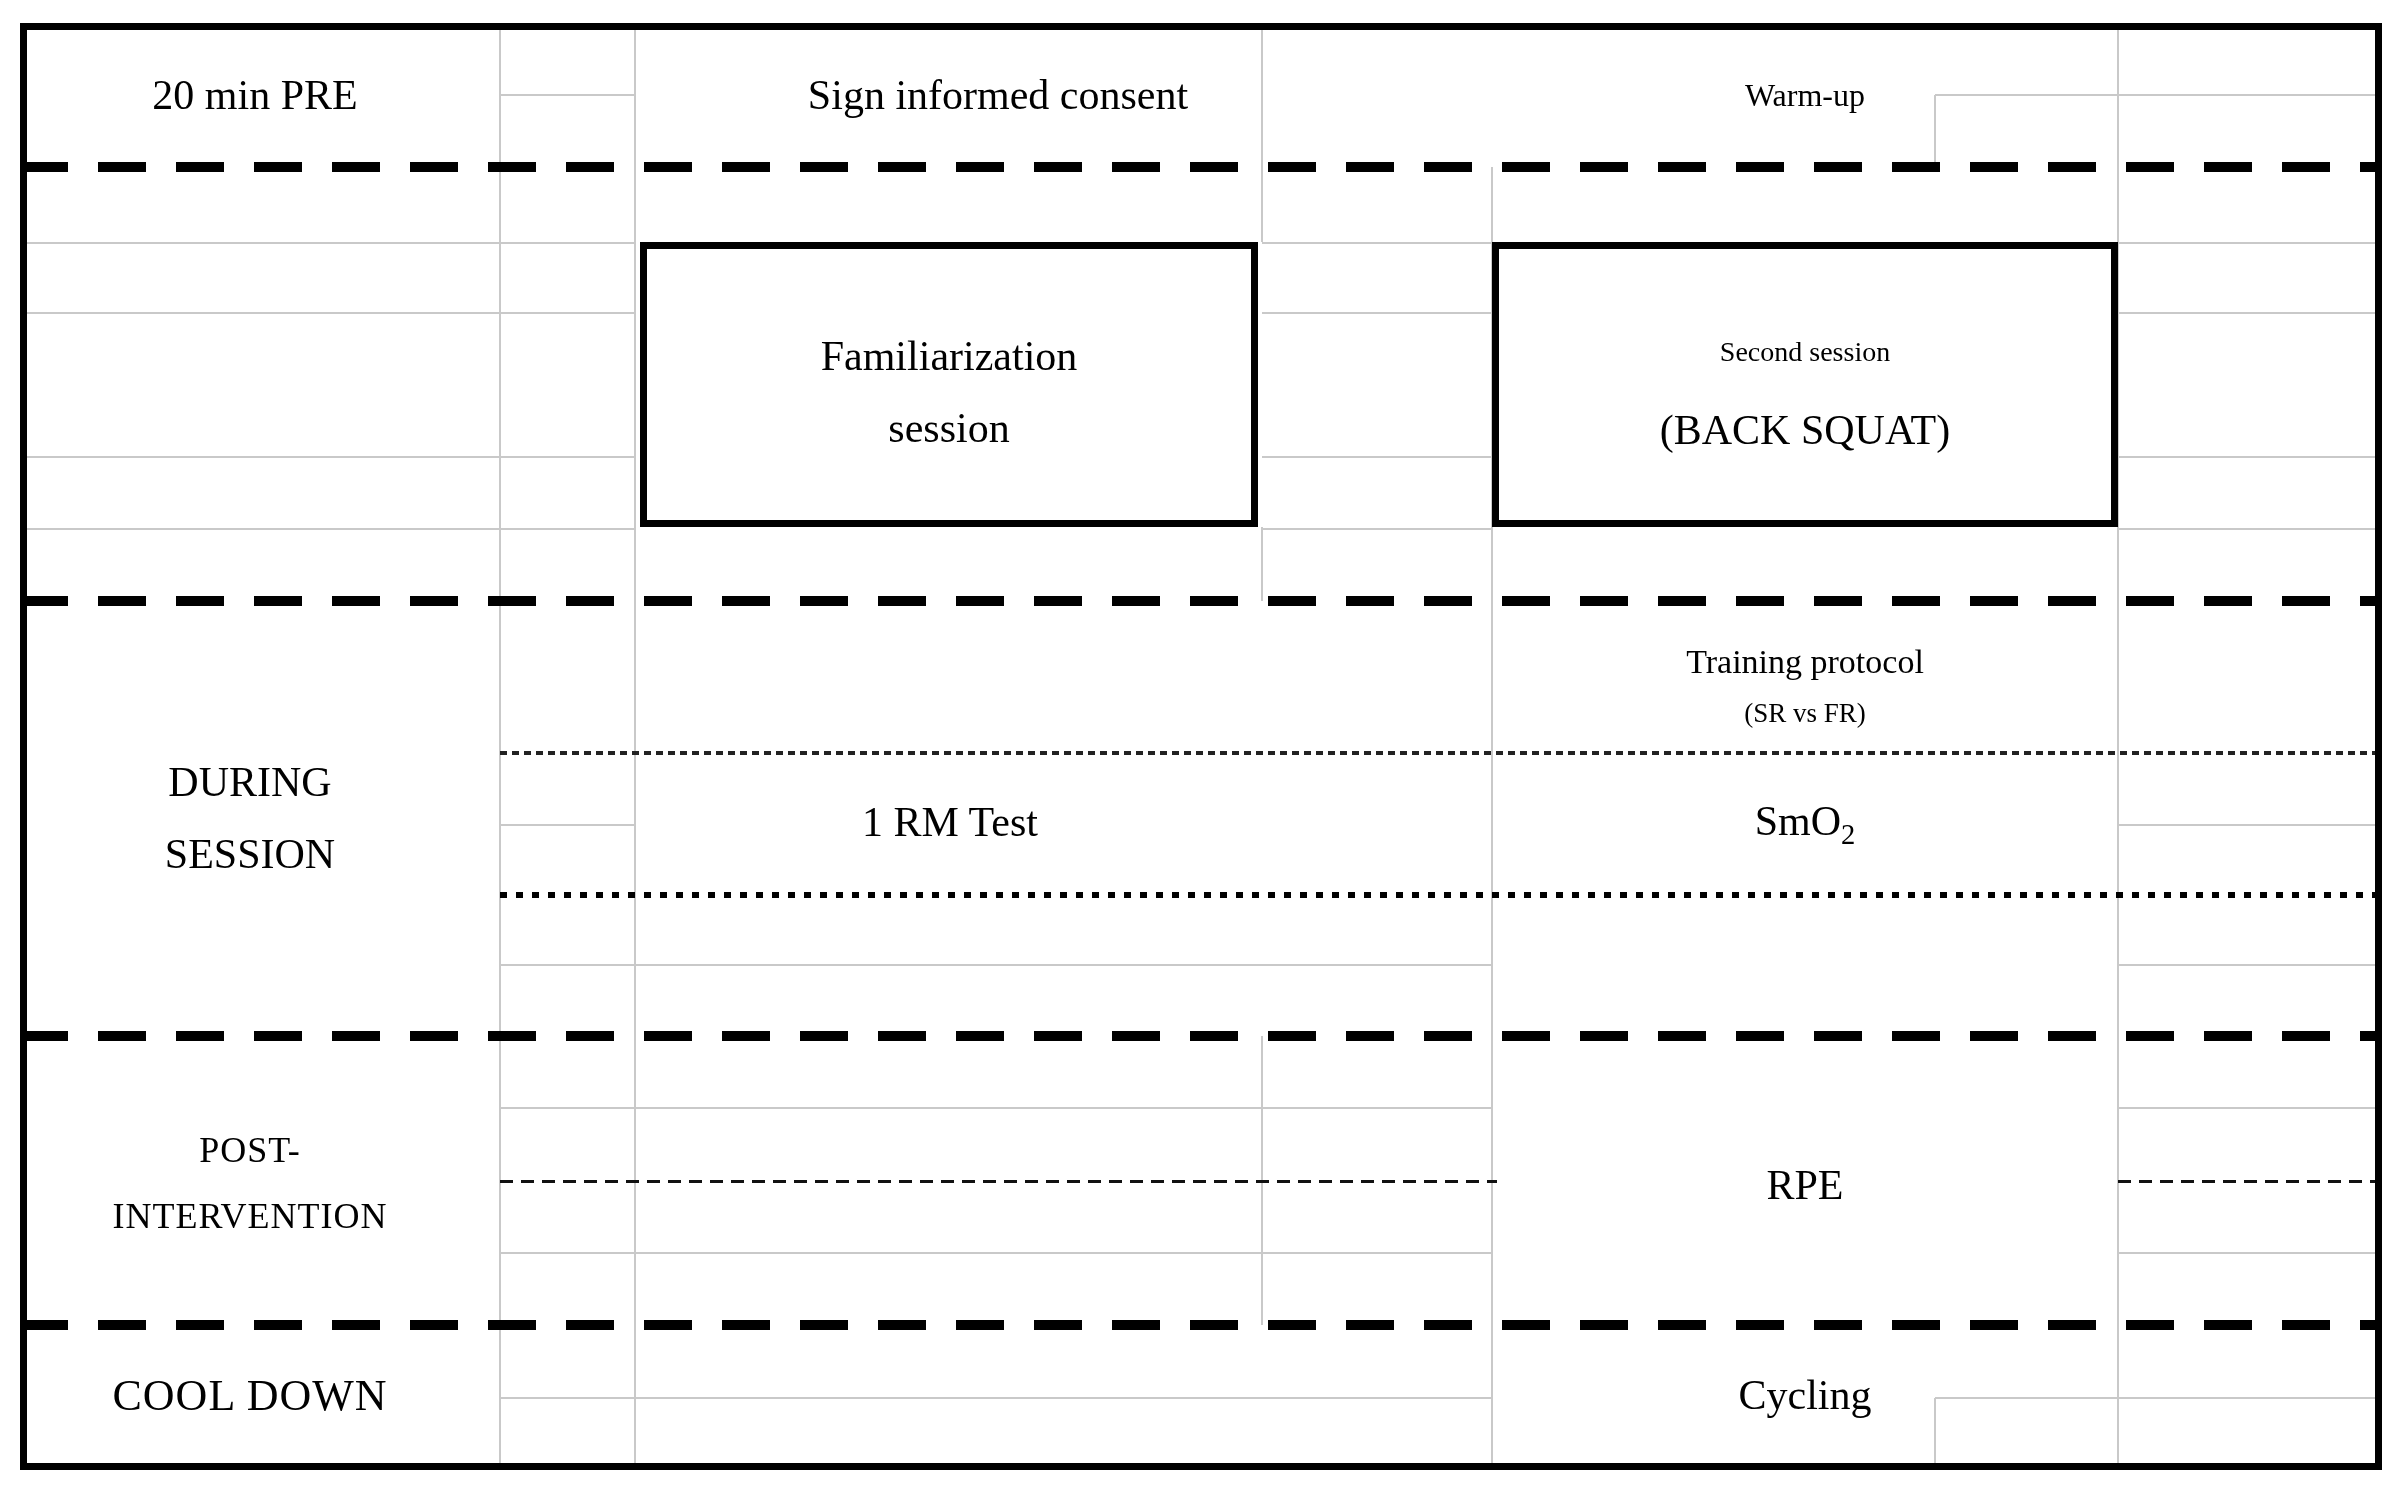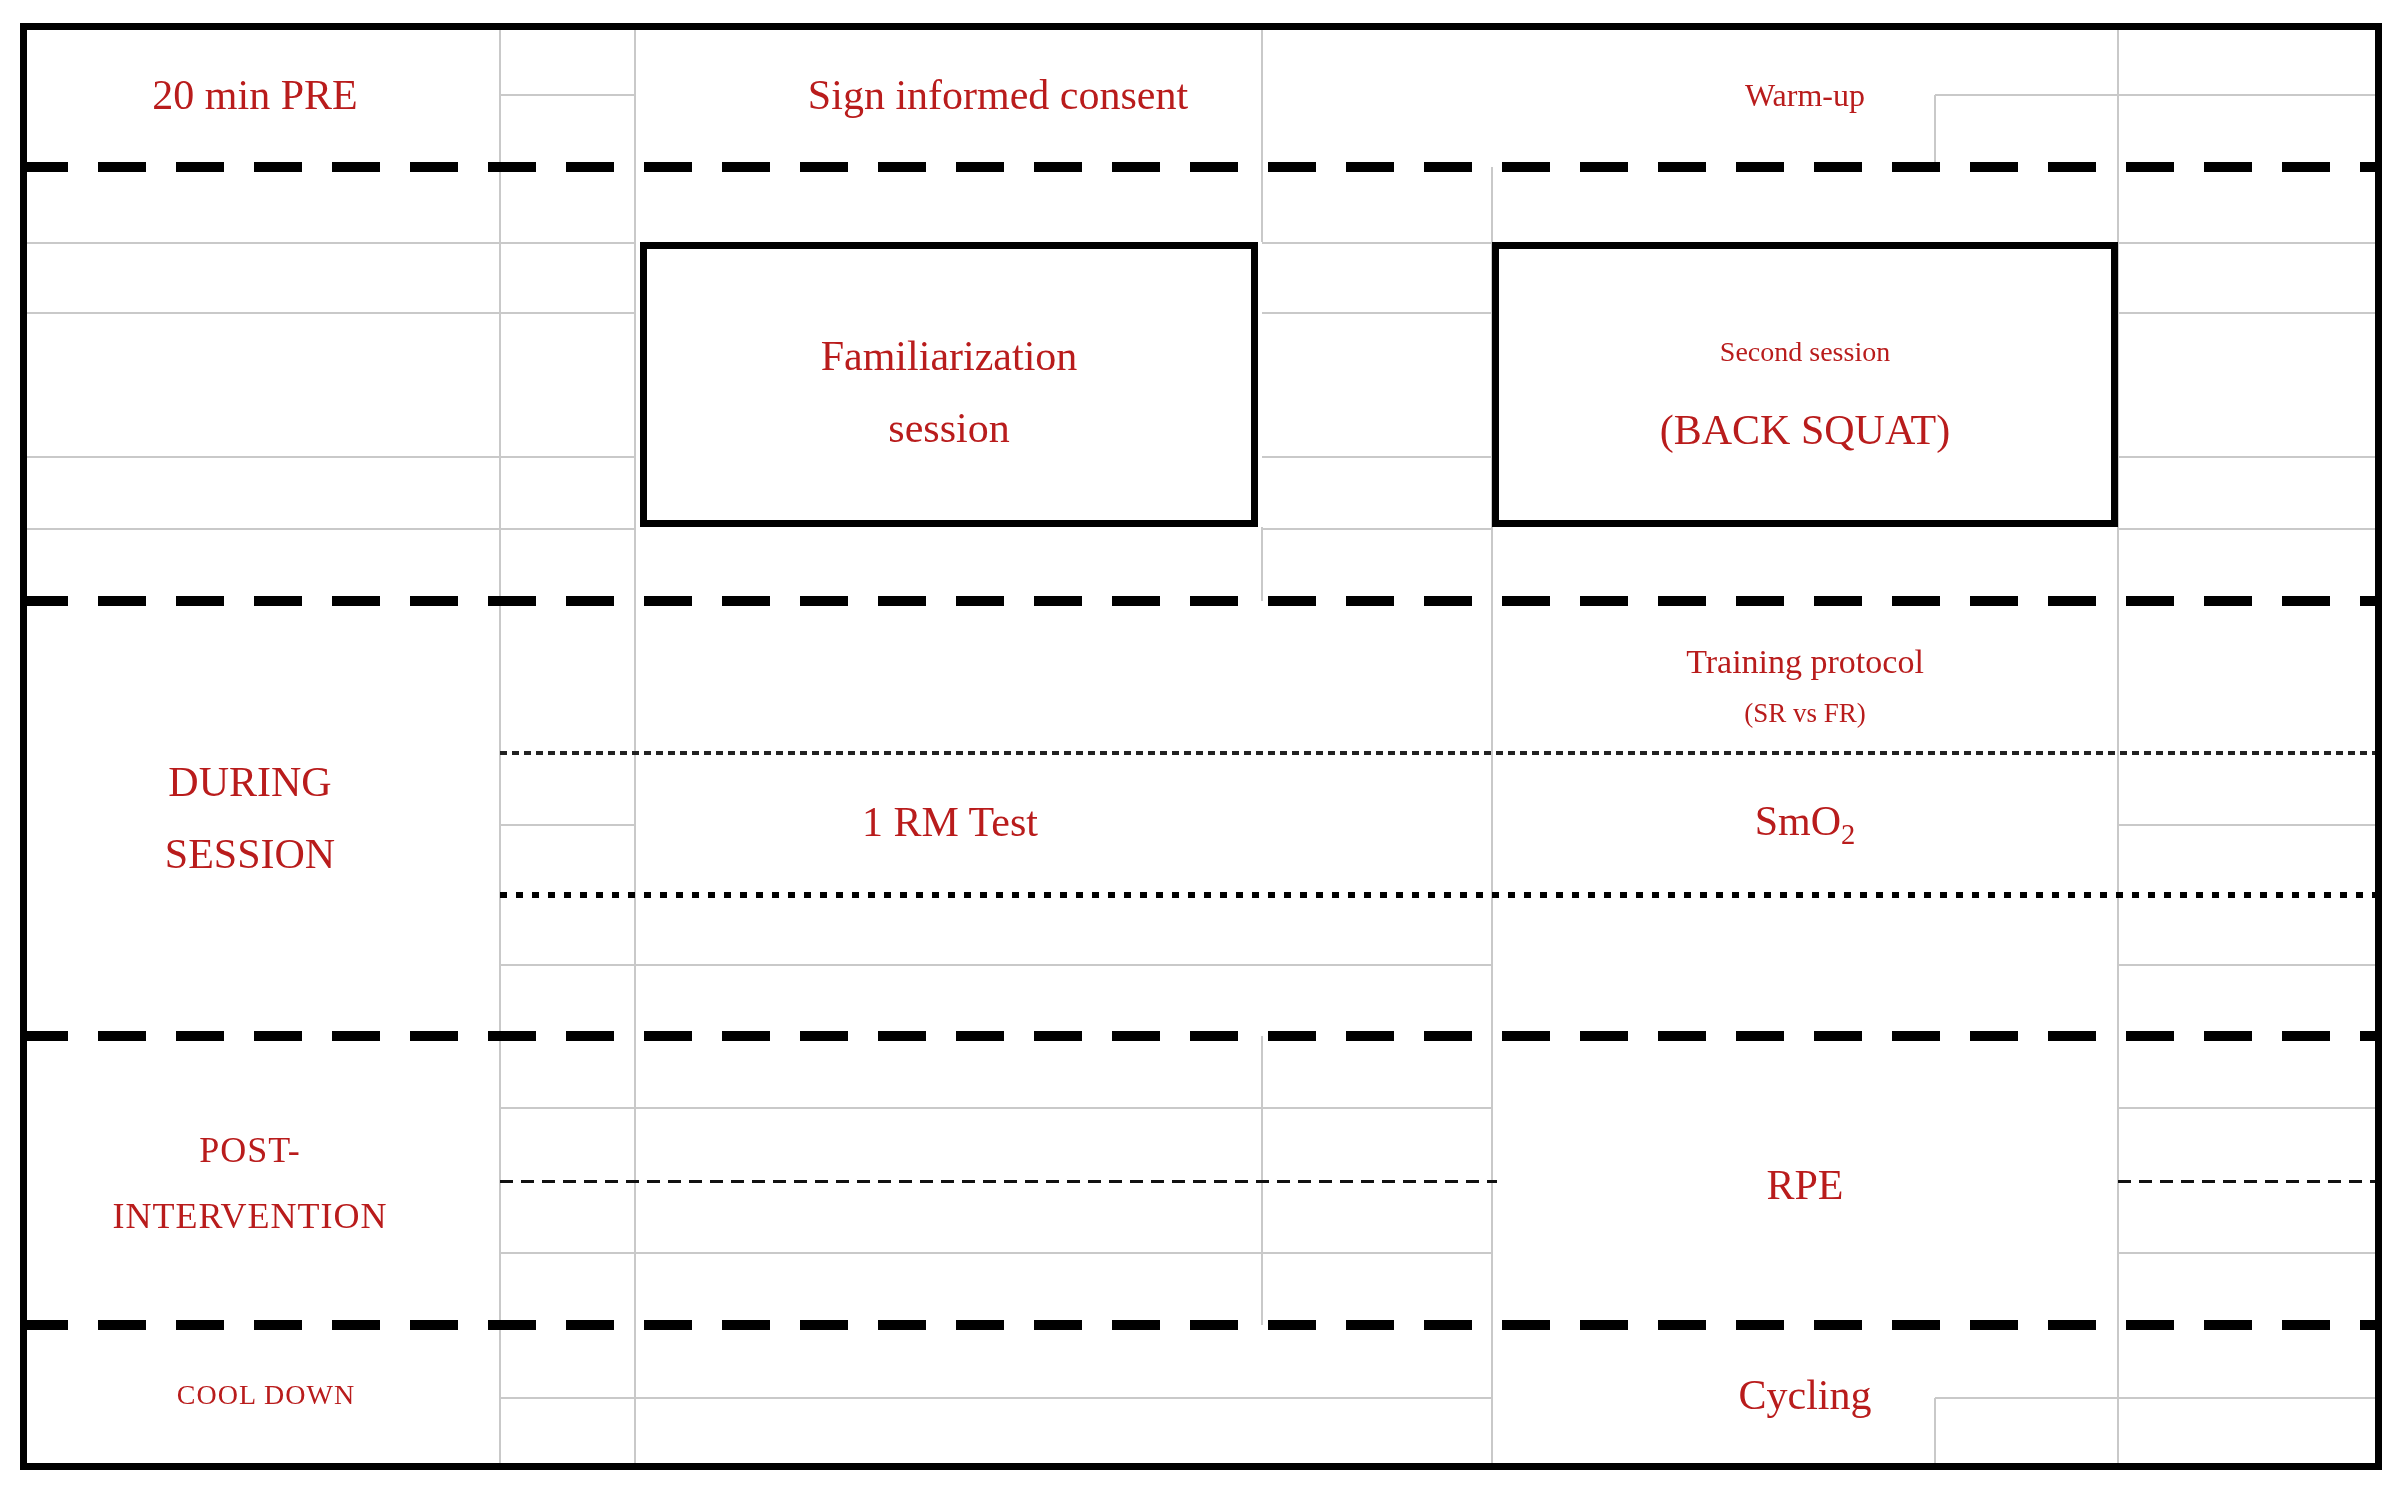--- a/index.html
+++ b/index.html
@@ -6,21 +6,21 @@
   #canvas{
     position:relative;
     width:2406px;height:1504px;
     background:#ffffff;
     overflow:hidden;
     font-family:"Liberation Serif","DejaVu Serif",serif;
   }
   .txt{
     position:absolute;
     transform:translate(-50%,-50%);
-    color:#b91c1c;
+    color:#000000;
     white-space:nowrap;
     text-align:center;
     z-index:6;
   }
   .gridline{position:absolute;background:#c9c9c9;z-index:1;}
   .sep-dash{
     position:absolute;height:10px;z-index:3;
     background:repeating-linear-gradient(90deg,#000 0 48px,transparent 48px 78px);
   }
   .thin-dash{
@@ -115,16 +115,16 @@
   <div class="txt" style="left:950px;top:822px;font-size:42px;">1 RM Test</div>
 
   <div class="txt" style="left:1805px;top:662px;font-size:34px;">Training protocol</div>
   <div class="txt" style="left:1805px;top:713px;font-size:27px;">(SR vs FR)</div>
   <div class="txt" style="left:1805px;top:824px;font-size:42px;"><span>SmO</span><sub>2</sub></div>
 
   <div class="txt" style="left:250px;top:1150px;font-size:36px;letter-spacing:1px;">POST-</div>
   <div class="txt" style="left:250px;top:1216px;font-size:36px;letter-spacing:1px;">INTERVENTION</div>
   <div class="txt" style="left:1805px;top:1185px;font-size:42px;">RPE</div>
 
-  <div class="txt" style="left:266px;top:1395px;font-size:28px;letter-spacing:1px;">COOL DOWN</div>
+  <div class="txt" style="left:250px;top:1395px;font-size:44px;letter-spacing:1px;">COOL DOWN</div>
   <div class="txt" style="left:1805px;top:1395px;font-size:42px;">Cycling</div>
 
 </div>
 
 </body></html>

